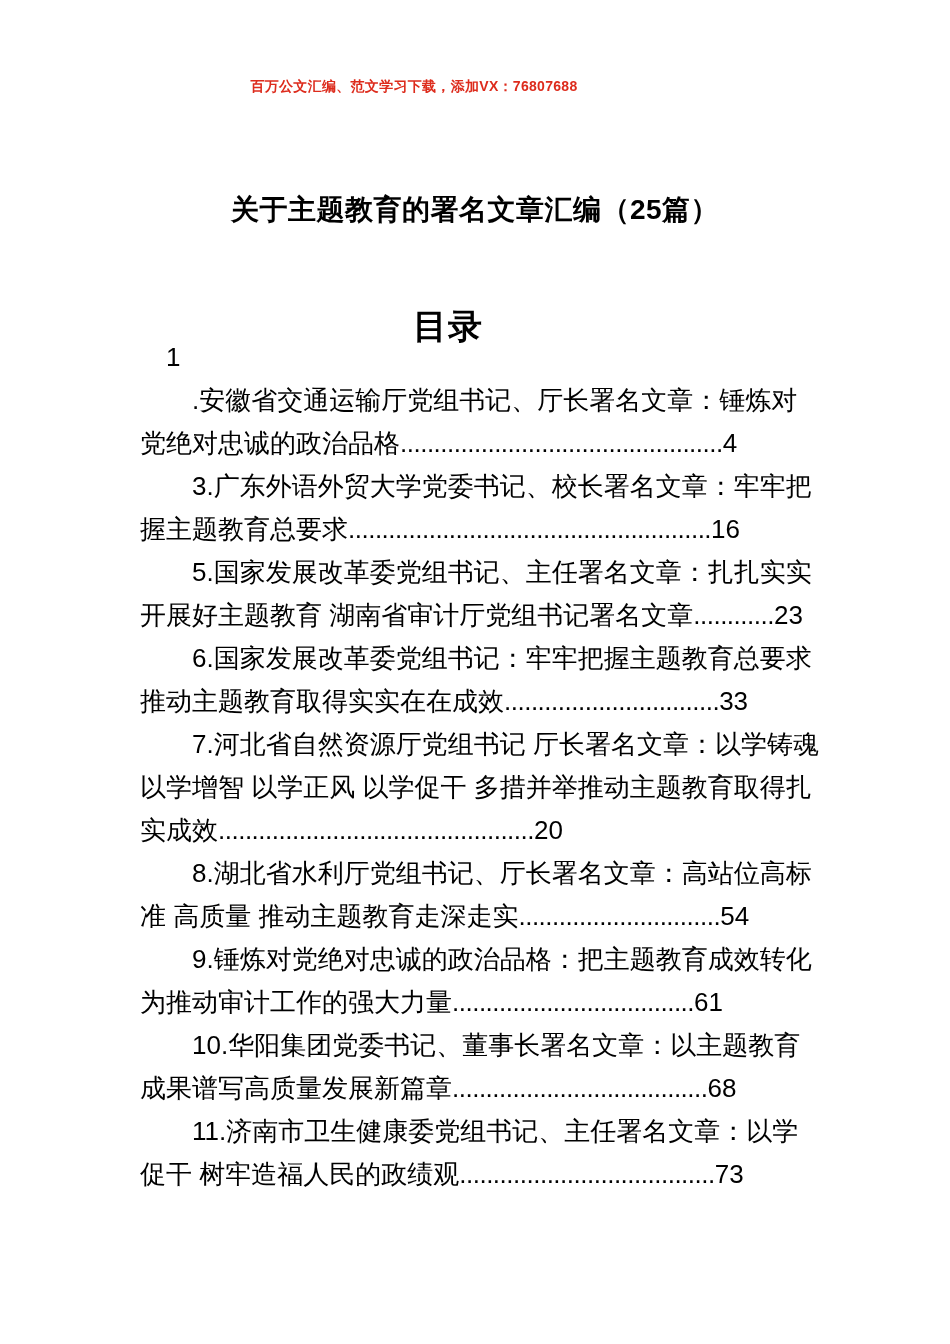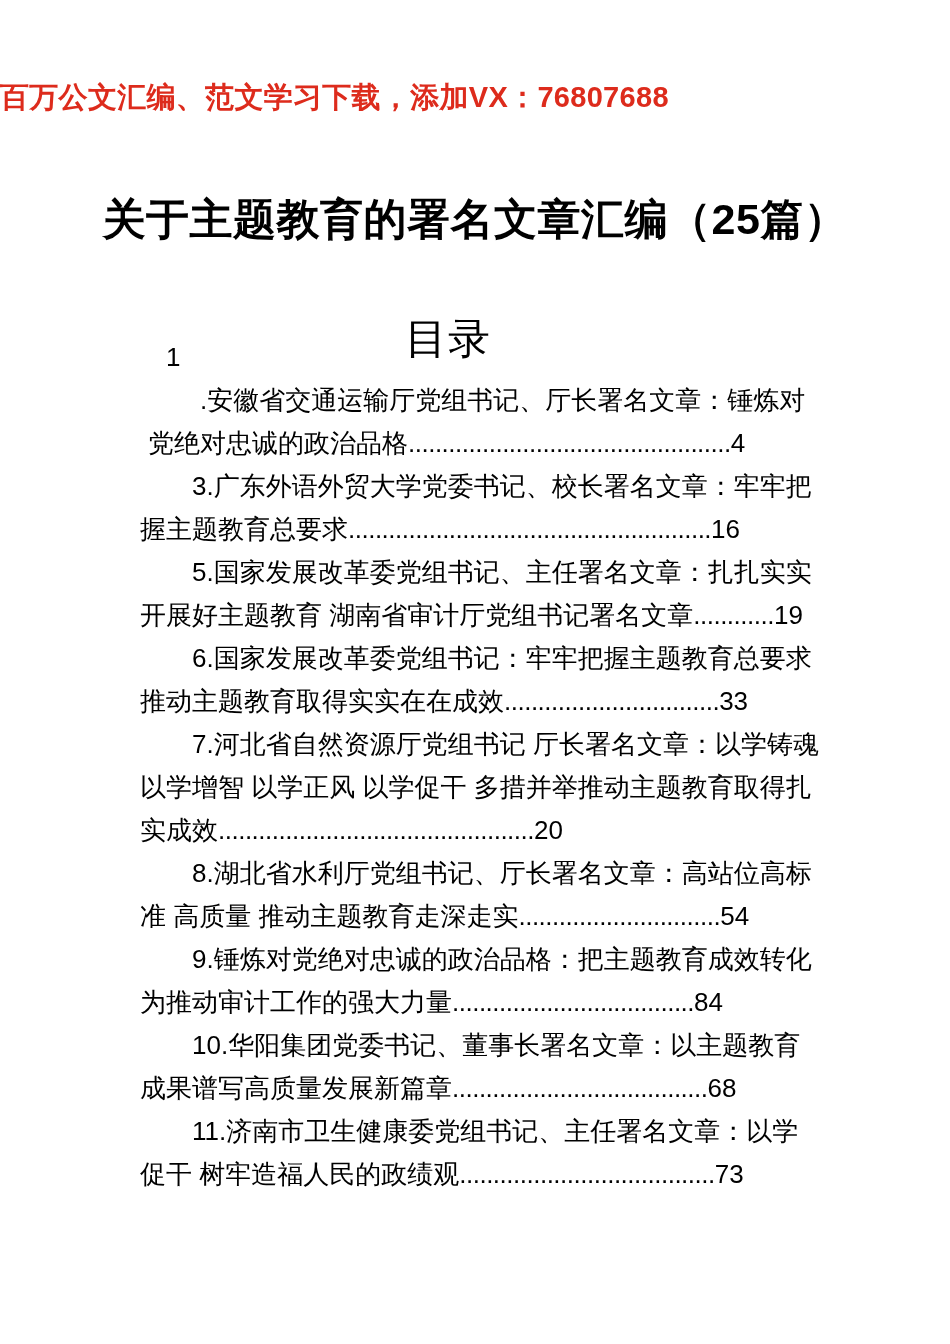--- a/index.html
+++ b/index.html
@@ -22,50 +22,51 @@
     box-sizing: border-box;
     position: relative;
   }
 
   
   .promo-header {
     position: absolute;
     top: 78px;
     left: 0;
     width: 828px;
+    text-align: center;
     color: #dd2b1c;
-    font-size: 29px;
+    font-size: 14px;
     font-weight: bold;
     letter-spacing: 0.3px;
     white-space: nowrap;
   }
 
   
   .doc-title {
     position: absolute;
     top: 172px;
     left: 0;
     width: 950px;
     text-align: center;
-    font-size: 43px;
+    font-size: 28px;
     font-weight: bold;
     letter-spacing: 0.5px;
     white-space: nowrap;
     margin-top: 19px;
   }
 
   
   .toc-heading {
     position: absolute;
     top: 276px;
     left: 0;
     width: 896px;
     text-align: center;
-    font-size: 42px;
-    font-weight: normal;
+    font-size: 34px;
+    font-weight: bold;
     letter-spacing: 1px;
   }
 
   
   .toc-body {
     position: absolute;
     top: 336px;
     left: 140px;
     width: 680px;
     font-size: 26px;
@@ -81,21 +82,20 @@
   }
 
   
   .toc-entry.orphan-number .orphan {
     display: block;
     text-indent: 26px;
   }
   .toc-entry.orphan-number .rest {
     display: block;
     text-indent: 52px;
-    margin-left: 8px;
   }
 
   .leader {
     letter-spacing: -0.5px;
   }
 
   .pagenum {
     
   }
 </style>
@@ -109,22 +109,22 @@
   <h1 class="doc-title">关于主题教育的署名文章汇编（25篇）</h1>
 
   <h2 class="toc-heading">目录</h2>
 
   <div class="toc-body" id="toc-list">
       <p class="toc-entry orphan-number">
         <span class="orphan">1</span>
         <span class="rest"><span>.</span><span>安徽省交通运输厅党组书记、厅长署名文章：锤炼对党绝对忠诚的政治品格</span><span class="leader">................................................</span><span class="pagenum">4</span></span>
       </p>
       <p class="toc-entry"><span>3</span><span>.</span><span>广东外语外贸大学党委书记、校长署名文章：牢牢把握主题教育总要求</span><span class="leader">......................................................</span><span class="pagenum">16</span></p>
-      <p class="toc-entry"><span>5</span><span>.</span><span>国家发展改革委党组书记、主任署名文章：扎扎实实开展好主题教育 湖南省审计厅党组书记署名文章</span><span class="leader">............</span><span class="pagenum">19</span></p>
+      <p class="toc-entry"><span>5</span><span>.</span><span>国家发展改革委党组书记、主任署名文章：扎扎实实开展好主题教育 湖南省审计厅党组书记署名文章</span><span class="leader">............</span><span class="pagenum">23</span></p>
       <p class="toc-entry"><span>6</span><span>.</span><span>国家发展改革委党组书记：牢牢把握主题教育总要求 推动主题教育取得实实在在成效</span><span class="leader">................................</span><span class="pagenum">33</span></p>
       <p class="toc-entry"><span>7</span><span>.</span><span>河北省自然资源厅党组书记 厅长署名文章：以学铸魂 以学增智 以学正风 以学促干 多措并举推动主题教育取得扎实成效</span><span class="leader">...............................................</span><span class="pagenum">20</span></p>
       <p class="toc-entry"><span>8</span><span>.</span><span>湖北省水利厅党组书记、厅长署名文章：高站位高标准 高质量 推动主题教育走深走实</span><span class="leader">..............................</span><span class="pagenum">54</span></p>
-      <p class="toc-entry"><span>9</span><span>.</span><span>锤炼对党绝对忠诚的政治品格：把主题教育成效转化为推动审计工作的强大力量</span><span class="leader">....................................</span><span class="pagenum">84</span></p>
+      <p class="toc-entry"><span>9</span><span>.</span><span>锤炼对党绝对忠诚的政治品格：把主题教育成效转化为推动审计工作的强大力量</span><span class="leader">....................................</span><span class="pagenum">61</span></p>
       <p class="toc-entry"><span>10</span><span>.</span><span>华阳集团党委书记、董事长署名文章：以主题教育成果谱写高质量发展新篇章</span><span class="leader">......................................</span><span class="pagenum">68</span></p>
       <p class="toc-entry"><span>11</span><span>.</span><span>济南市卫生健康委党组书记、主任署名文章：以学促干 树牢造福人民的政绩观</span><span class="leader">......................................</span><span class="pagenum">73</span></p>
     </div>
 
 </div>
 
 </body></html>

